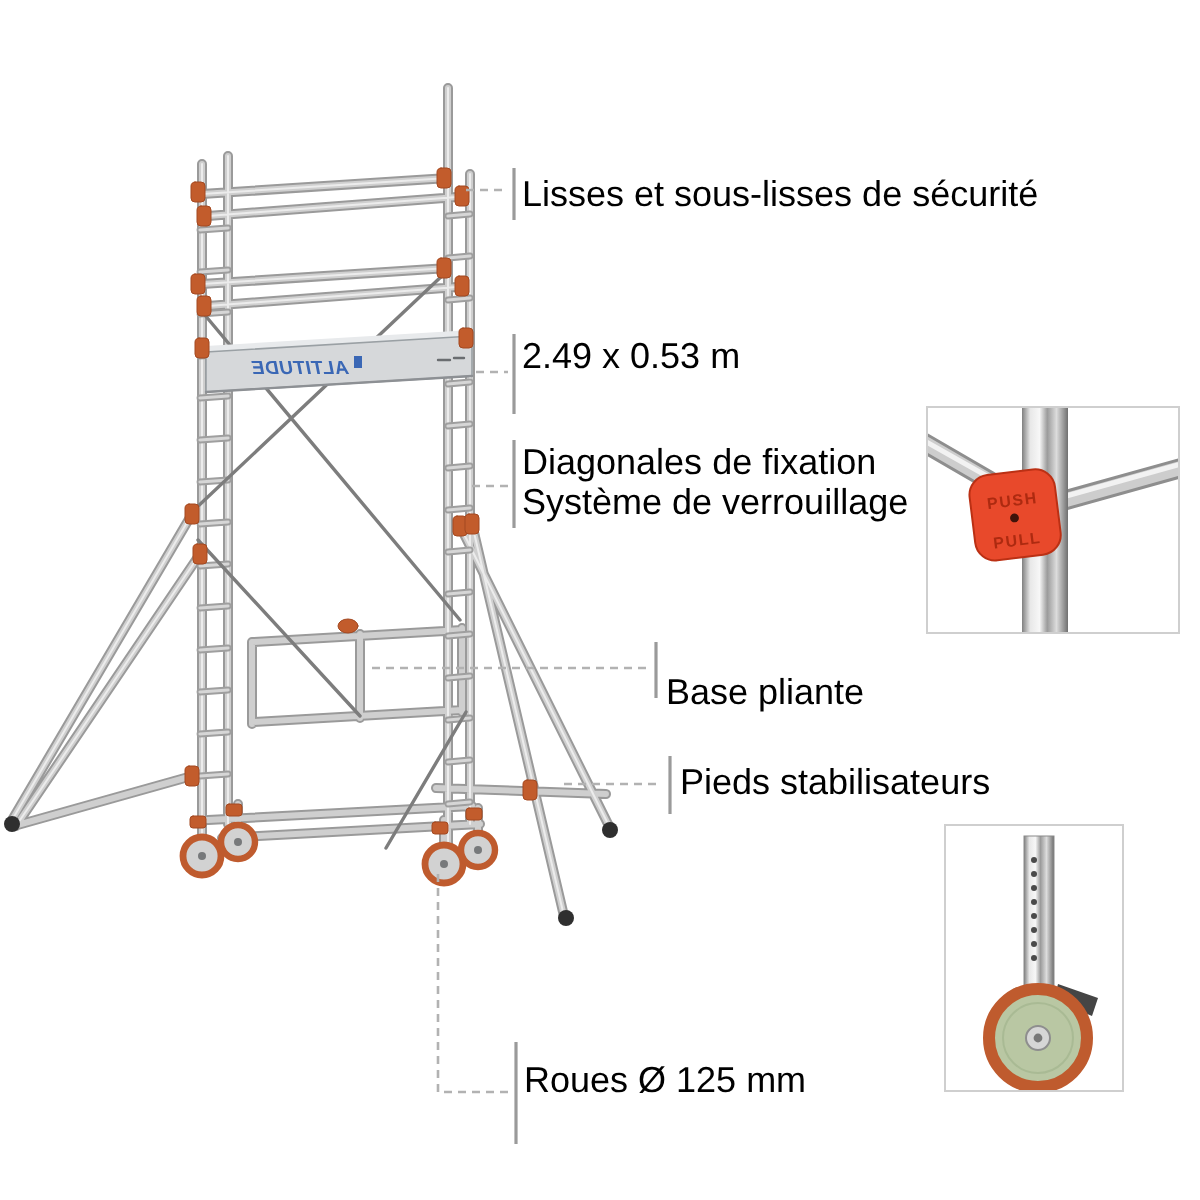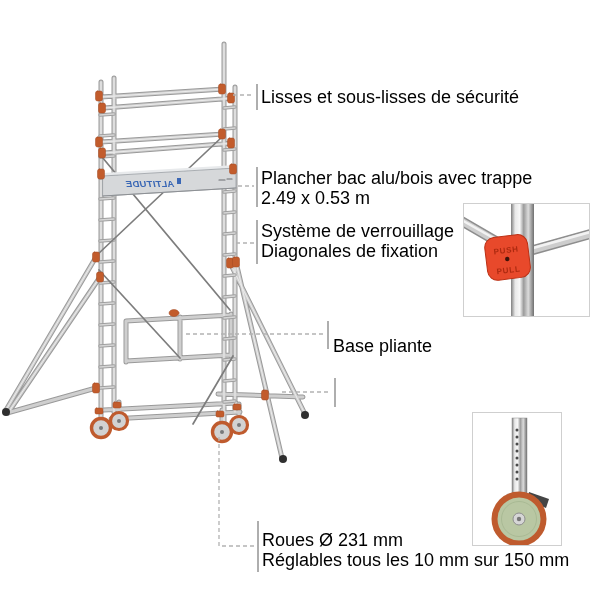--- a/index.html
+++ b/index.html
@@ -183,28 +183,29 @@
       <circle cx="519" cy="519" r="6" fill="#d6d6d6" stroke="#8e8e8e" stroke-width="1"></circle>
       <circle cx="519" cy="519" r="2.2" fill="#787878"></circle>
     </g>
   </g>
 </svg>
 
   <div class="callout" style="left:261px;top:87px">
     <span>Lisses et sous-lisses de sécurité</span>
   </div>
   <div class="callout" style="left:261px;top:168px">
-    <span>Plancher bac alu/bois avec trappe</span>
     <span>2.49 x 0.53 m</span>
   </div>
   <div class="callout" style="left:261px;top:221px">
+    <span>Diagonales de fixation</span>
     <span>Système de verrouillage</span>
-    <span>Diagonales de fixation</span>
   </div>
   <div class="callout" style="left:333px;top:336px">
     <span>Base pliante</span>
   </div>
+  <div class="callout" style="left:340px;top:381px">
+    <span>Pieds stabilisateurs</span>
+  </div>
   <div class="callout" style="left:262px;top:530px">
-    <span>Roues Ø 231 mm</span>
-    <span>Réglables tous les 10 mm sur 150 mm</span>
+    <span>Roues Ø 125 mm</span>
   </div>
 
 </div>
 
 </body></html>

